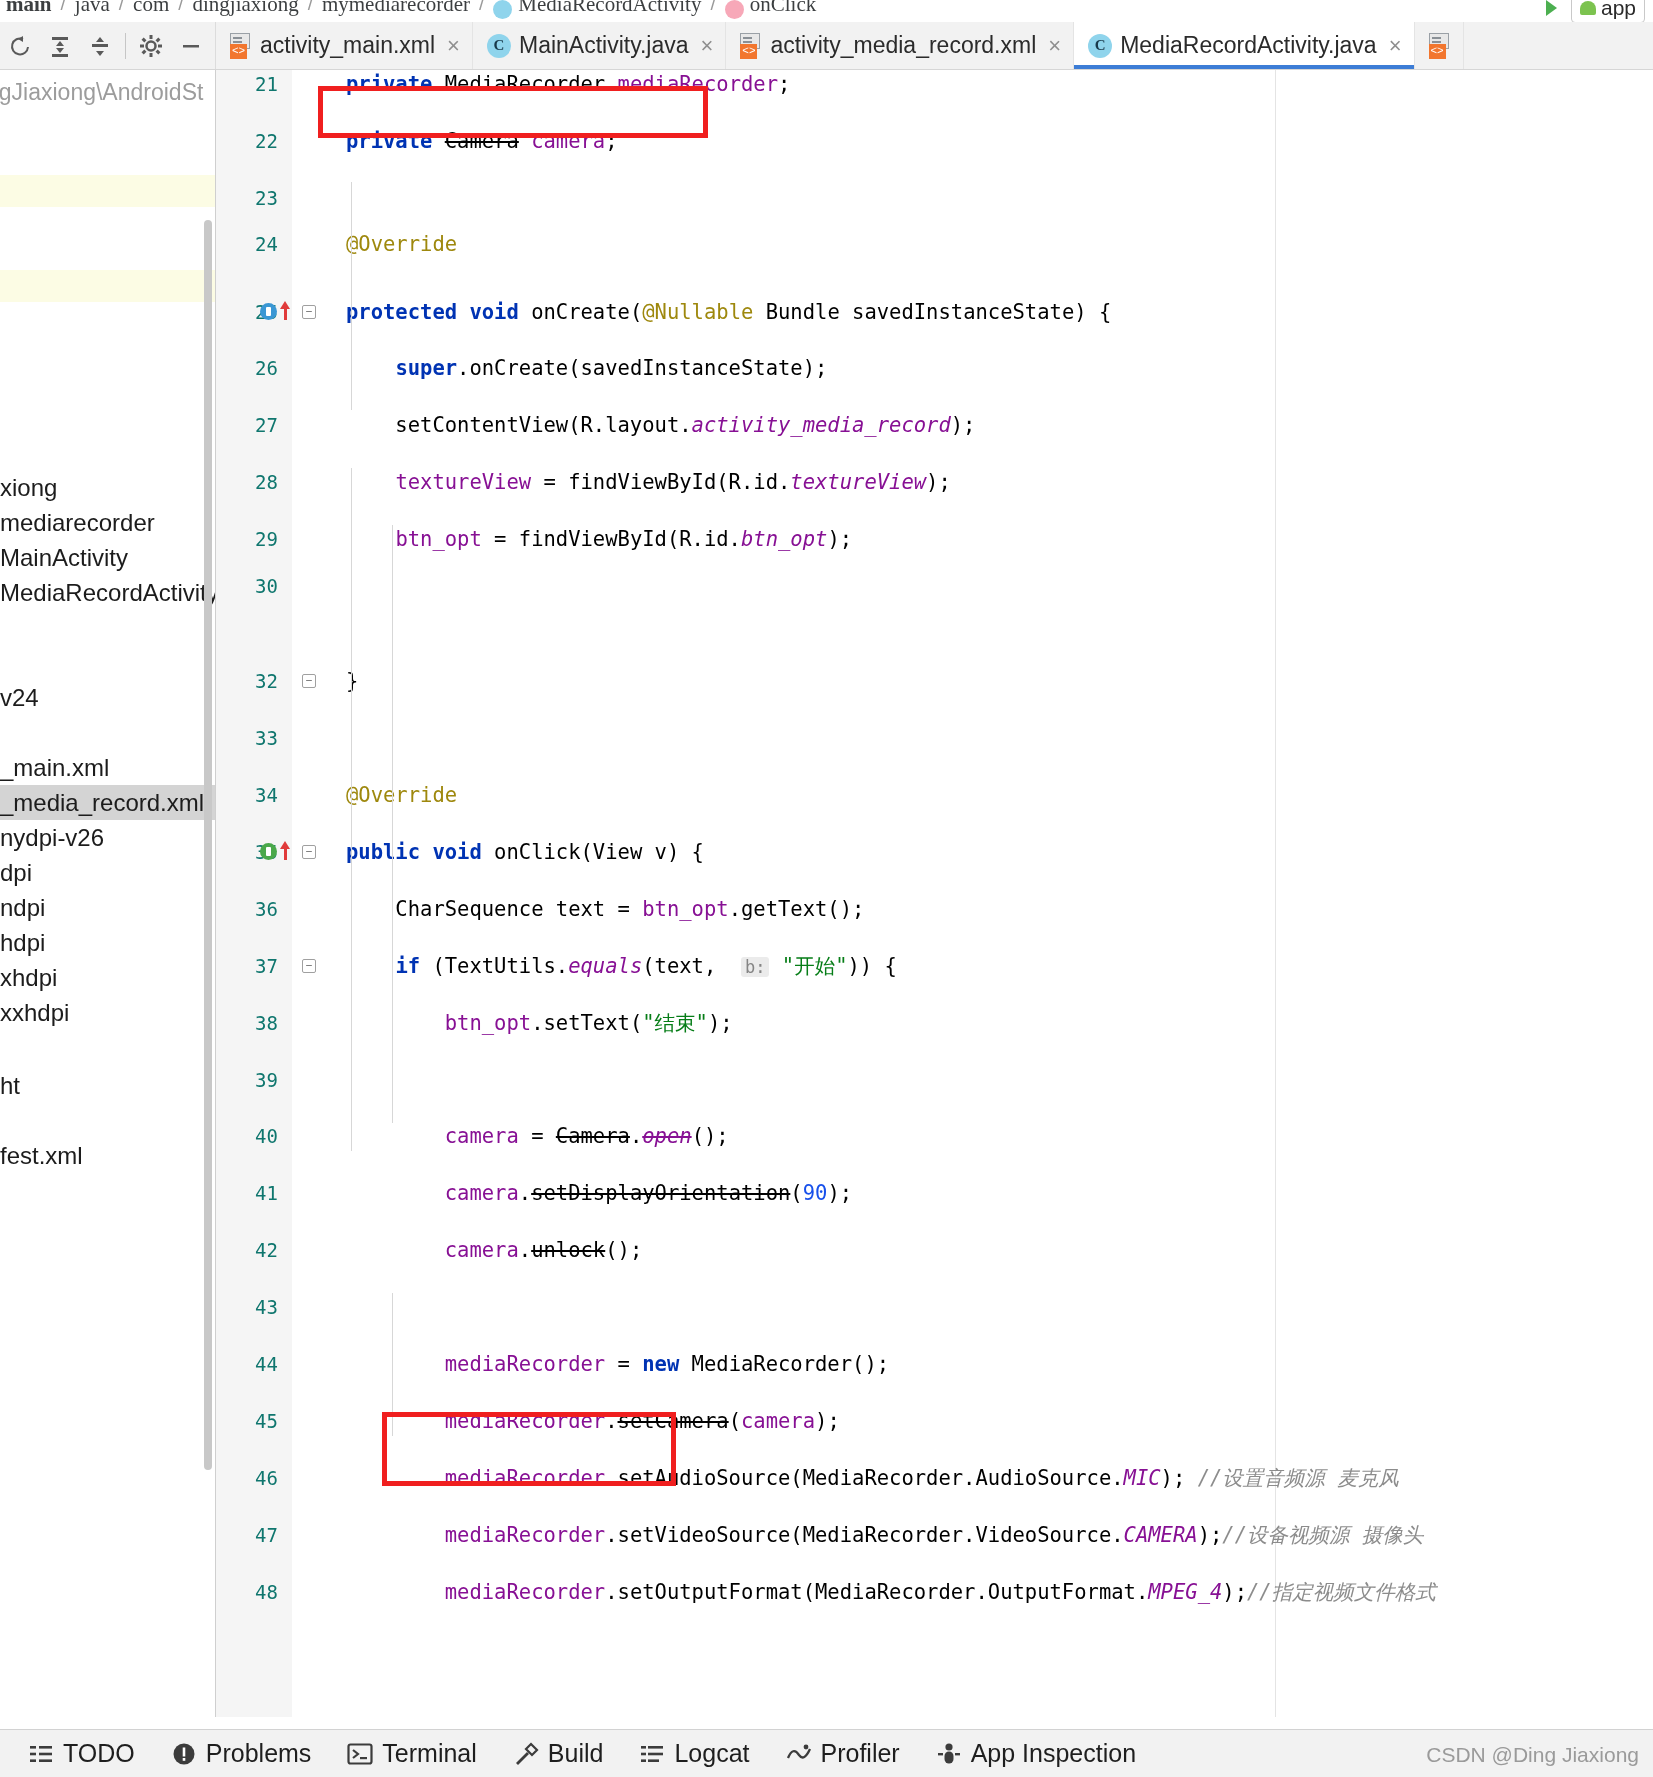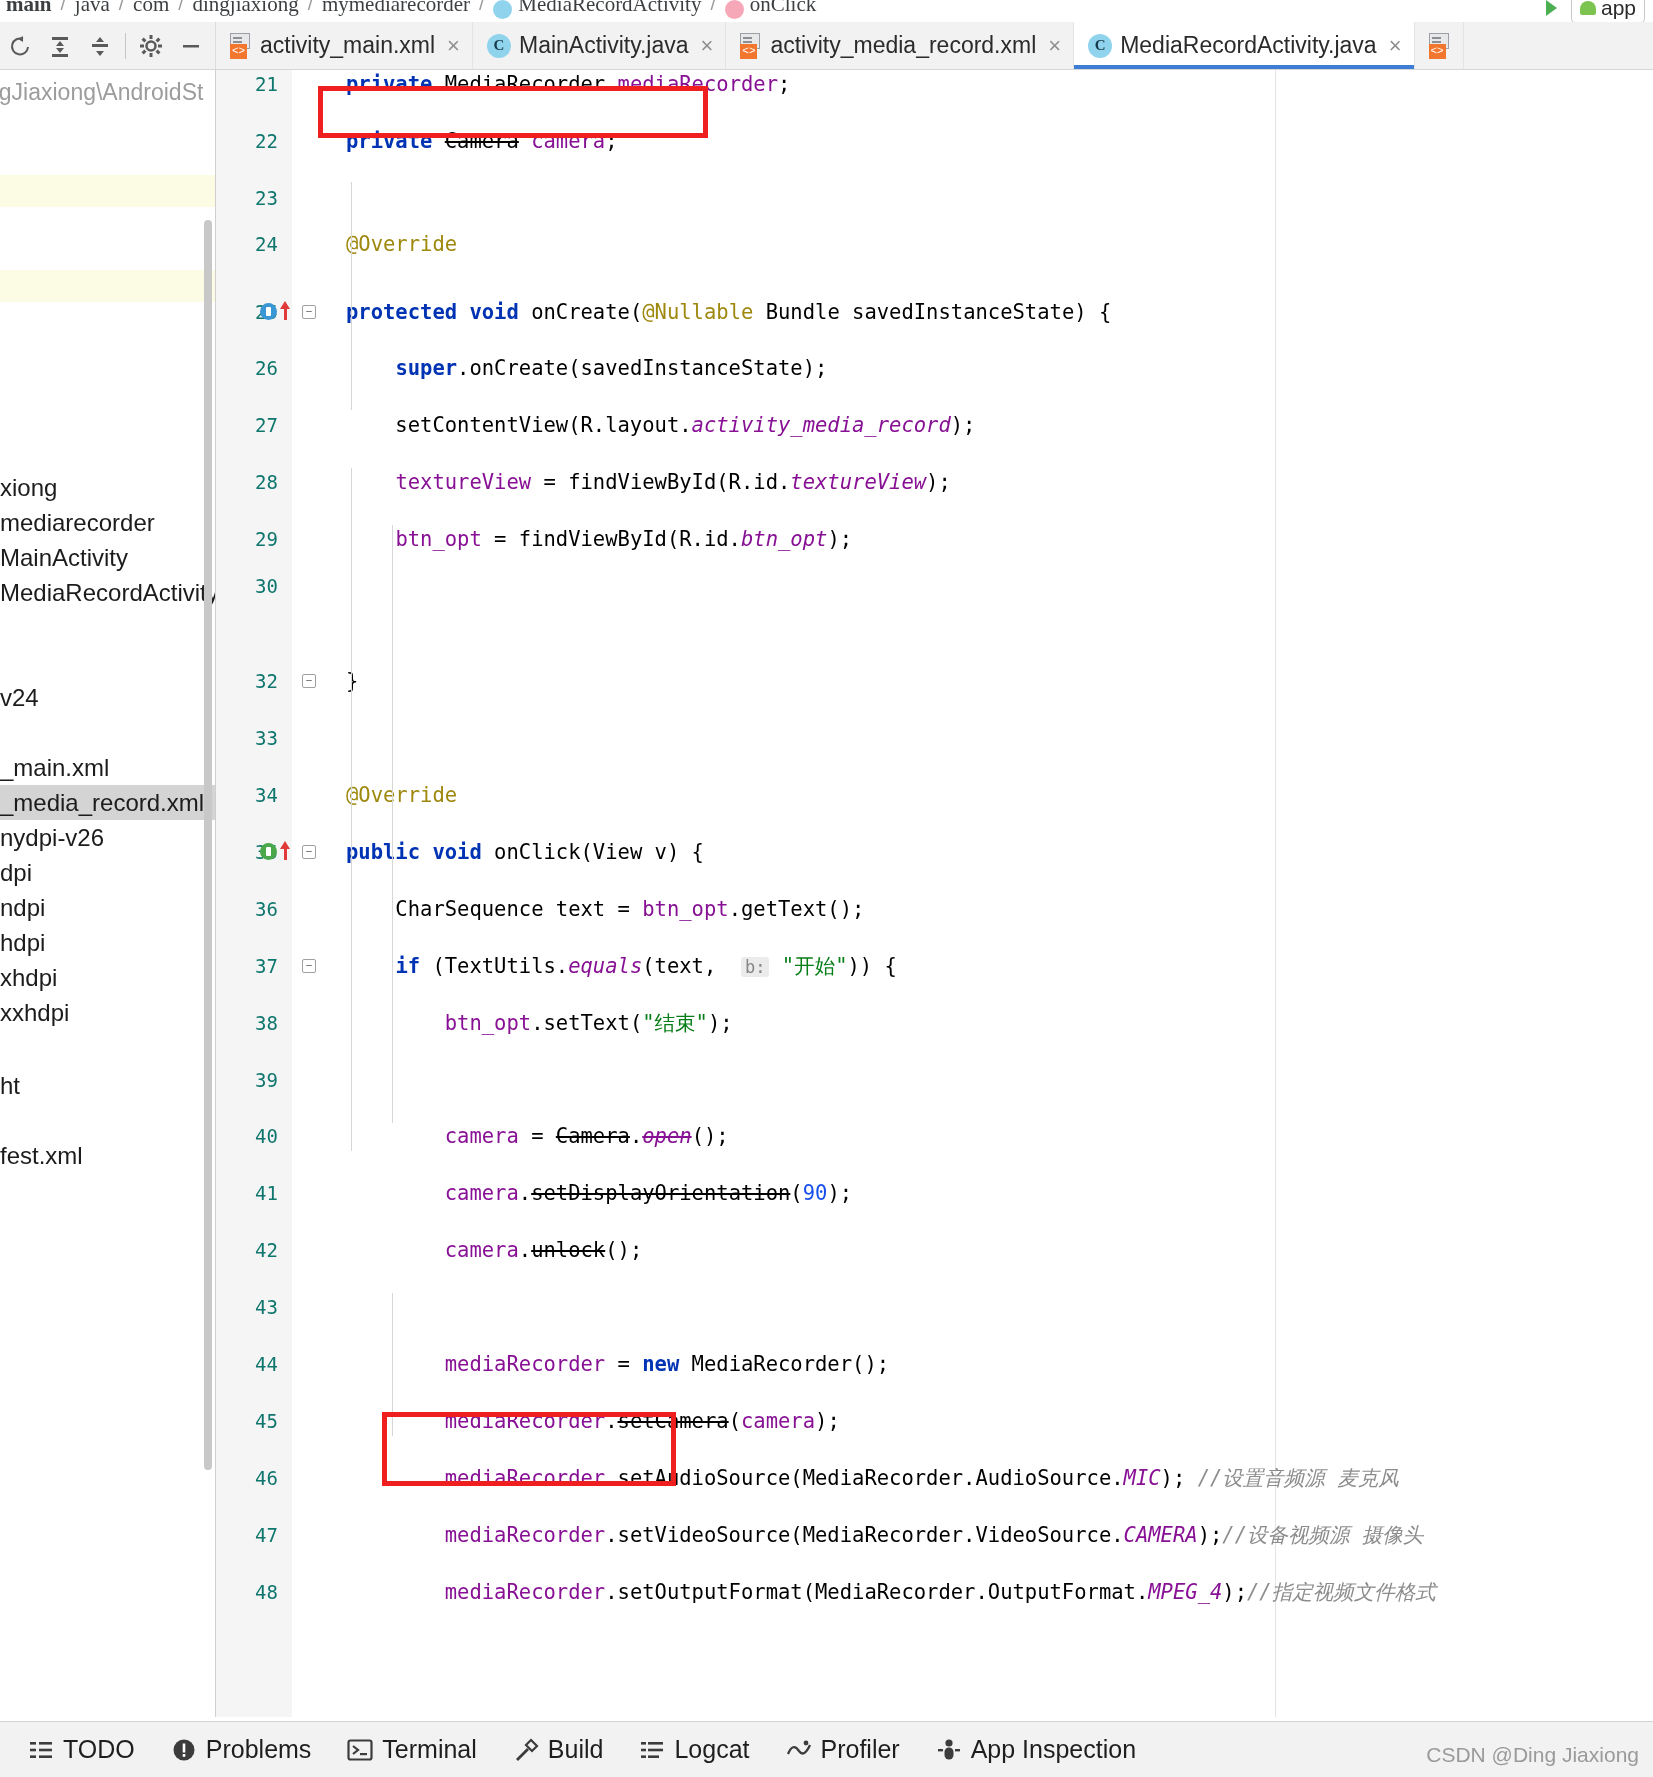--- a/index.html
+++ b/index.html
@@ -214,21 +214,21 @@
     position: absolute; border: 5px solid #f01f1f; pointer-events: none;
   }
 
   
   .right-rule {
     position: absolute; top: 0; bottom: 0; width: 1px; background: #e4e4e4;
   }
 
   
   .statusbar {
-    position: absolute; left: 0; bottom: 0; width: 1653px; height: 56px;
+    position: absolute; left: 0; bottom: 0; width: 1653px; height: 48px;
     background: #f2f2f2; border-top: 1px solid #d2d2d2;
     display: flex; align-items: center; gap: 0px; padding-left: 10px;
   }
   .sb-btn {
     display: flex; align-items: center; gap: 9px; padding: 0 18px; height: 60px;
     font-size: 25px; color: #1e1e1e; white-space: nowrap;
   }
   .sb-btn svg { display:block; }
   .watermark {
     position: absolute; right: 14px; bottom: 10px;

